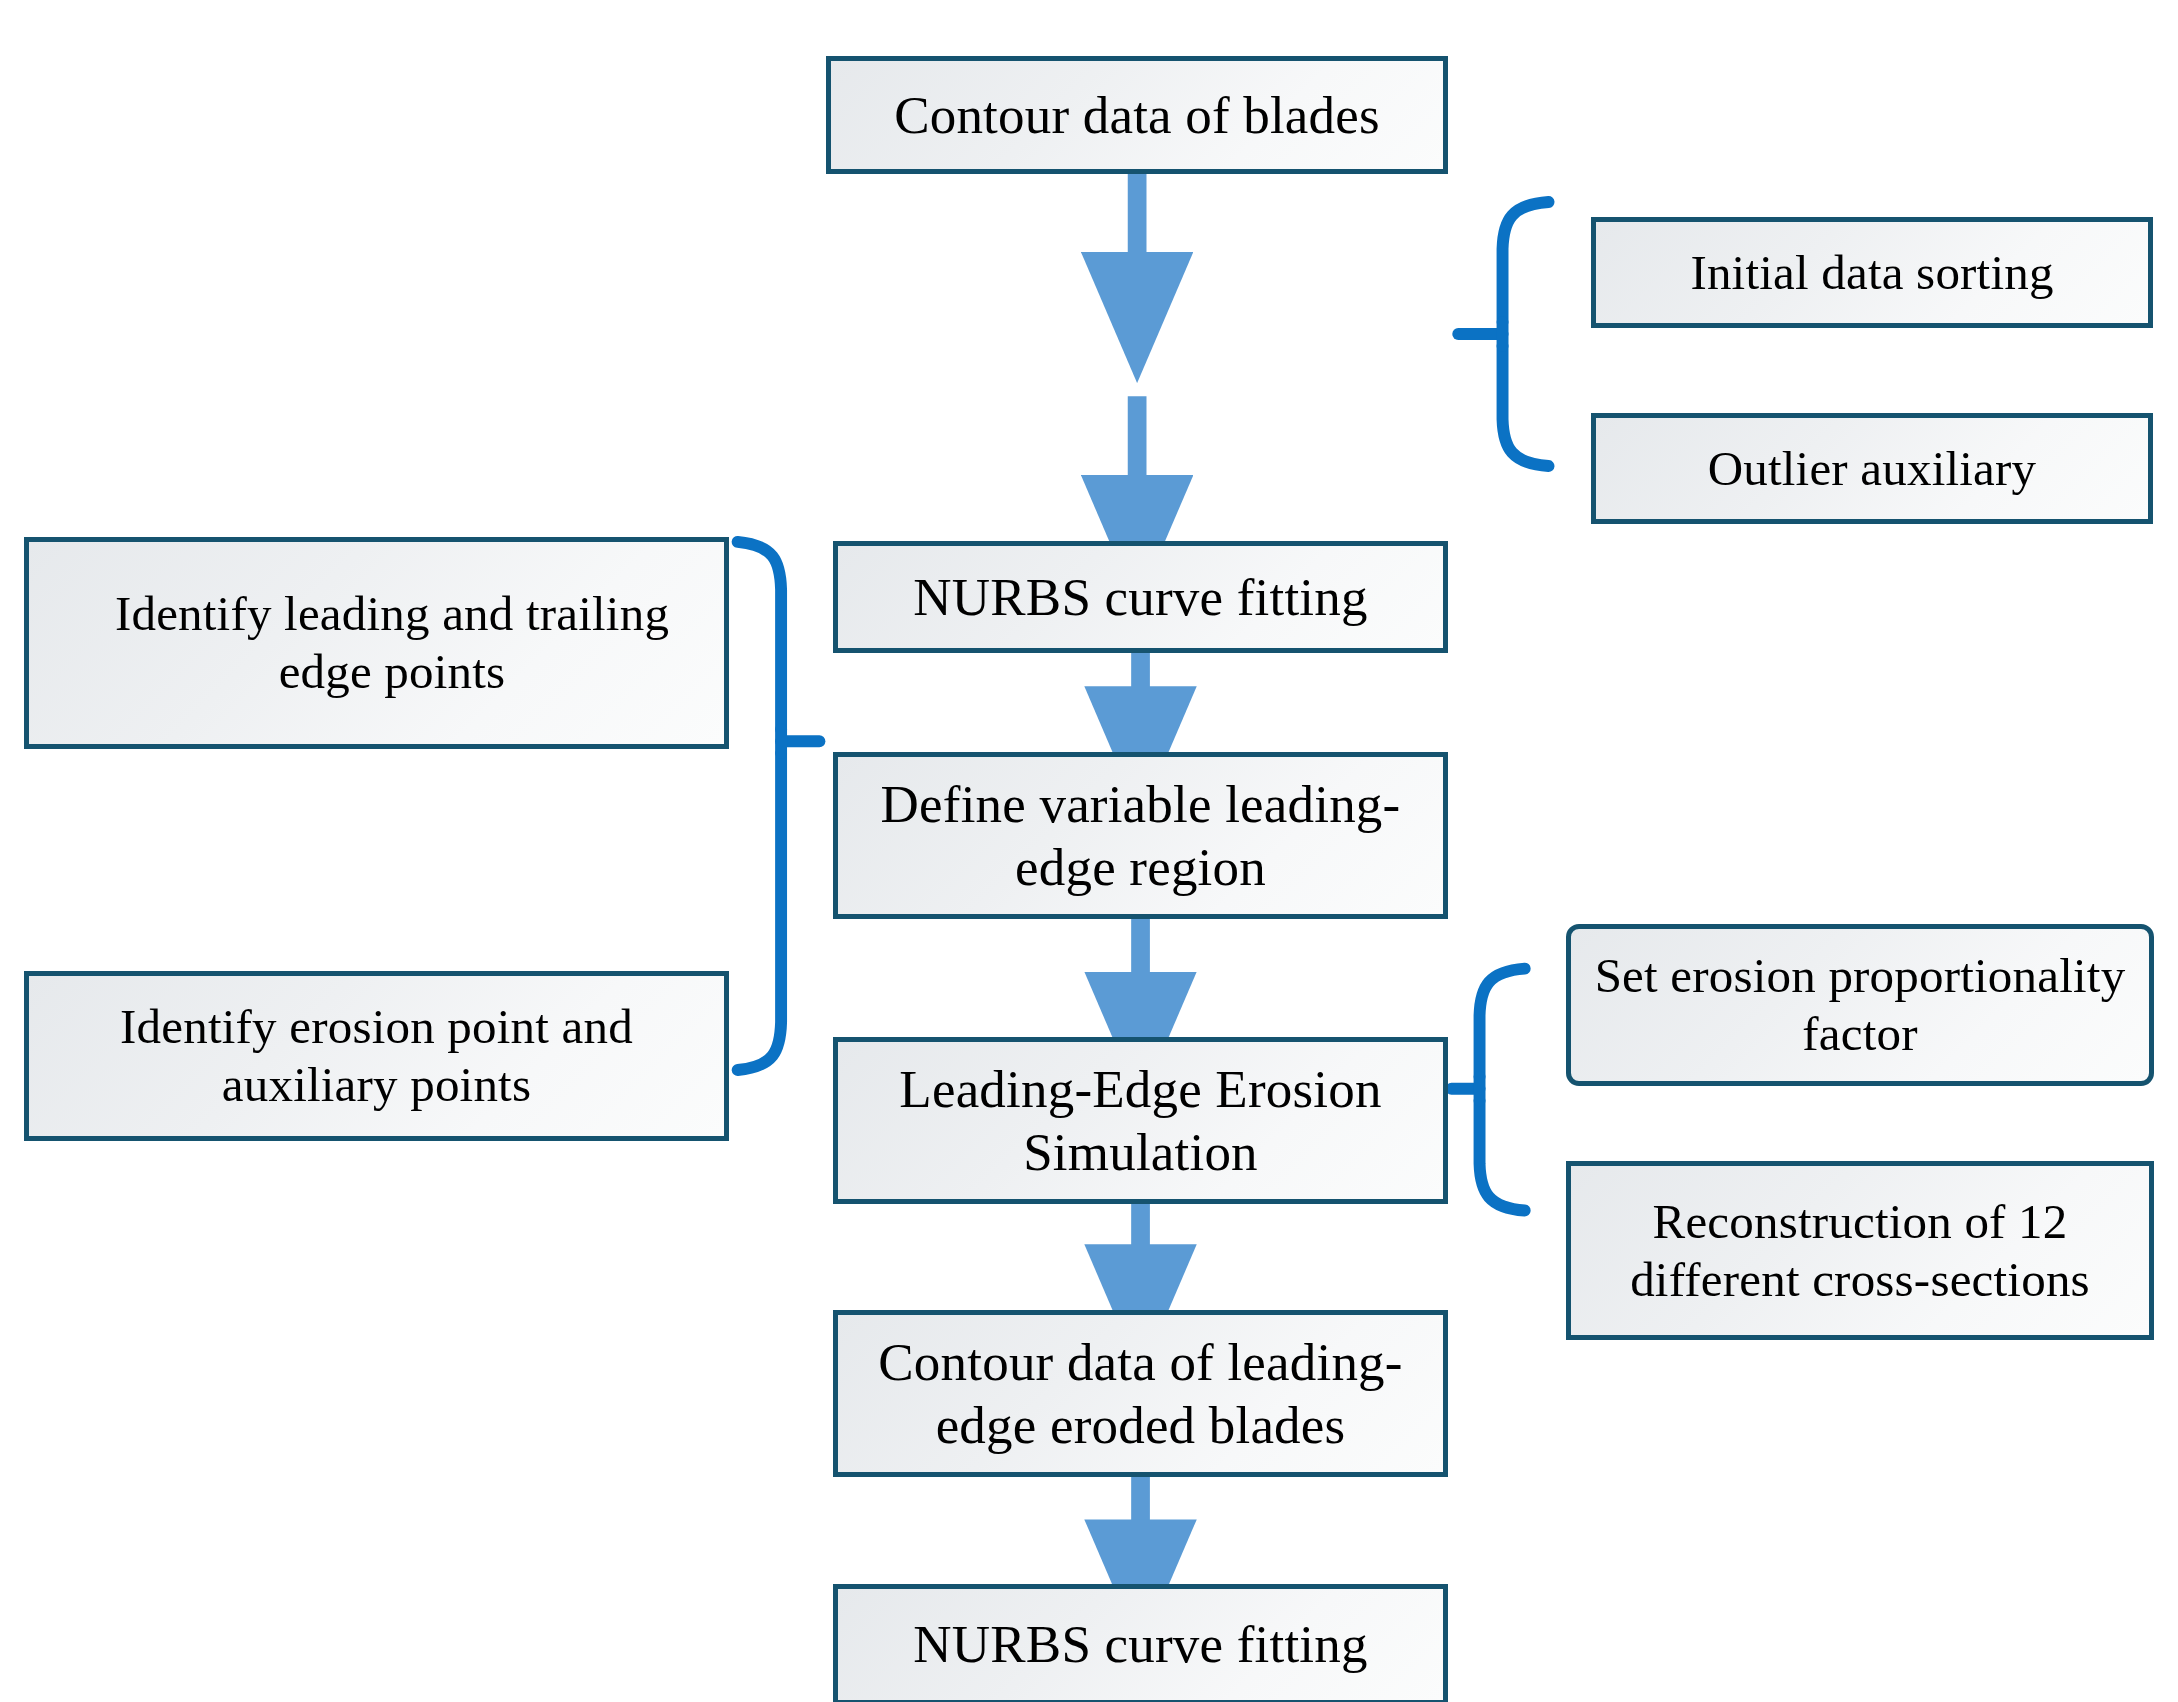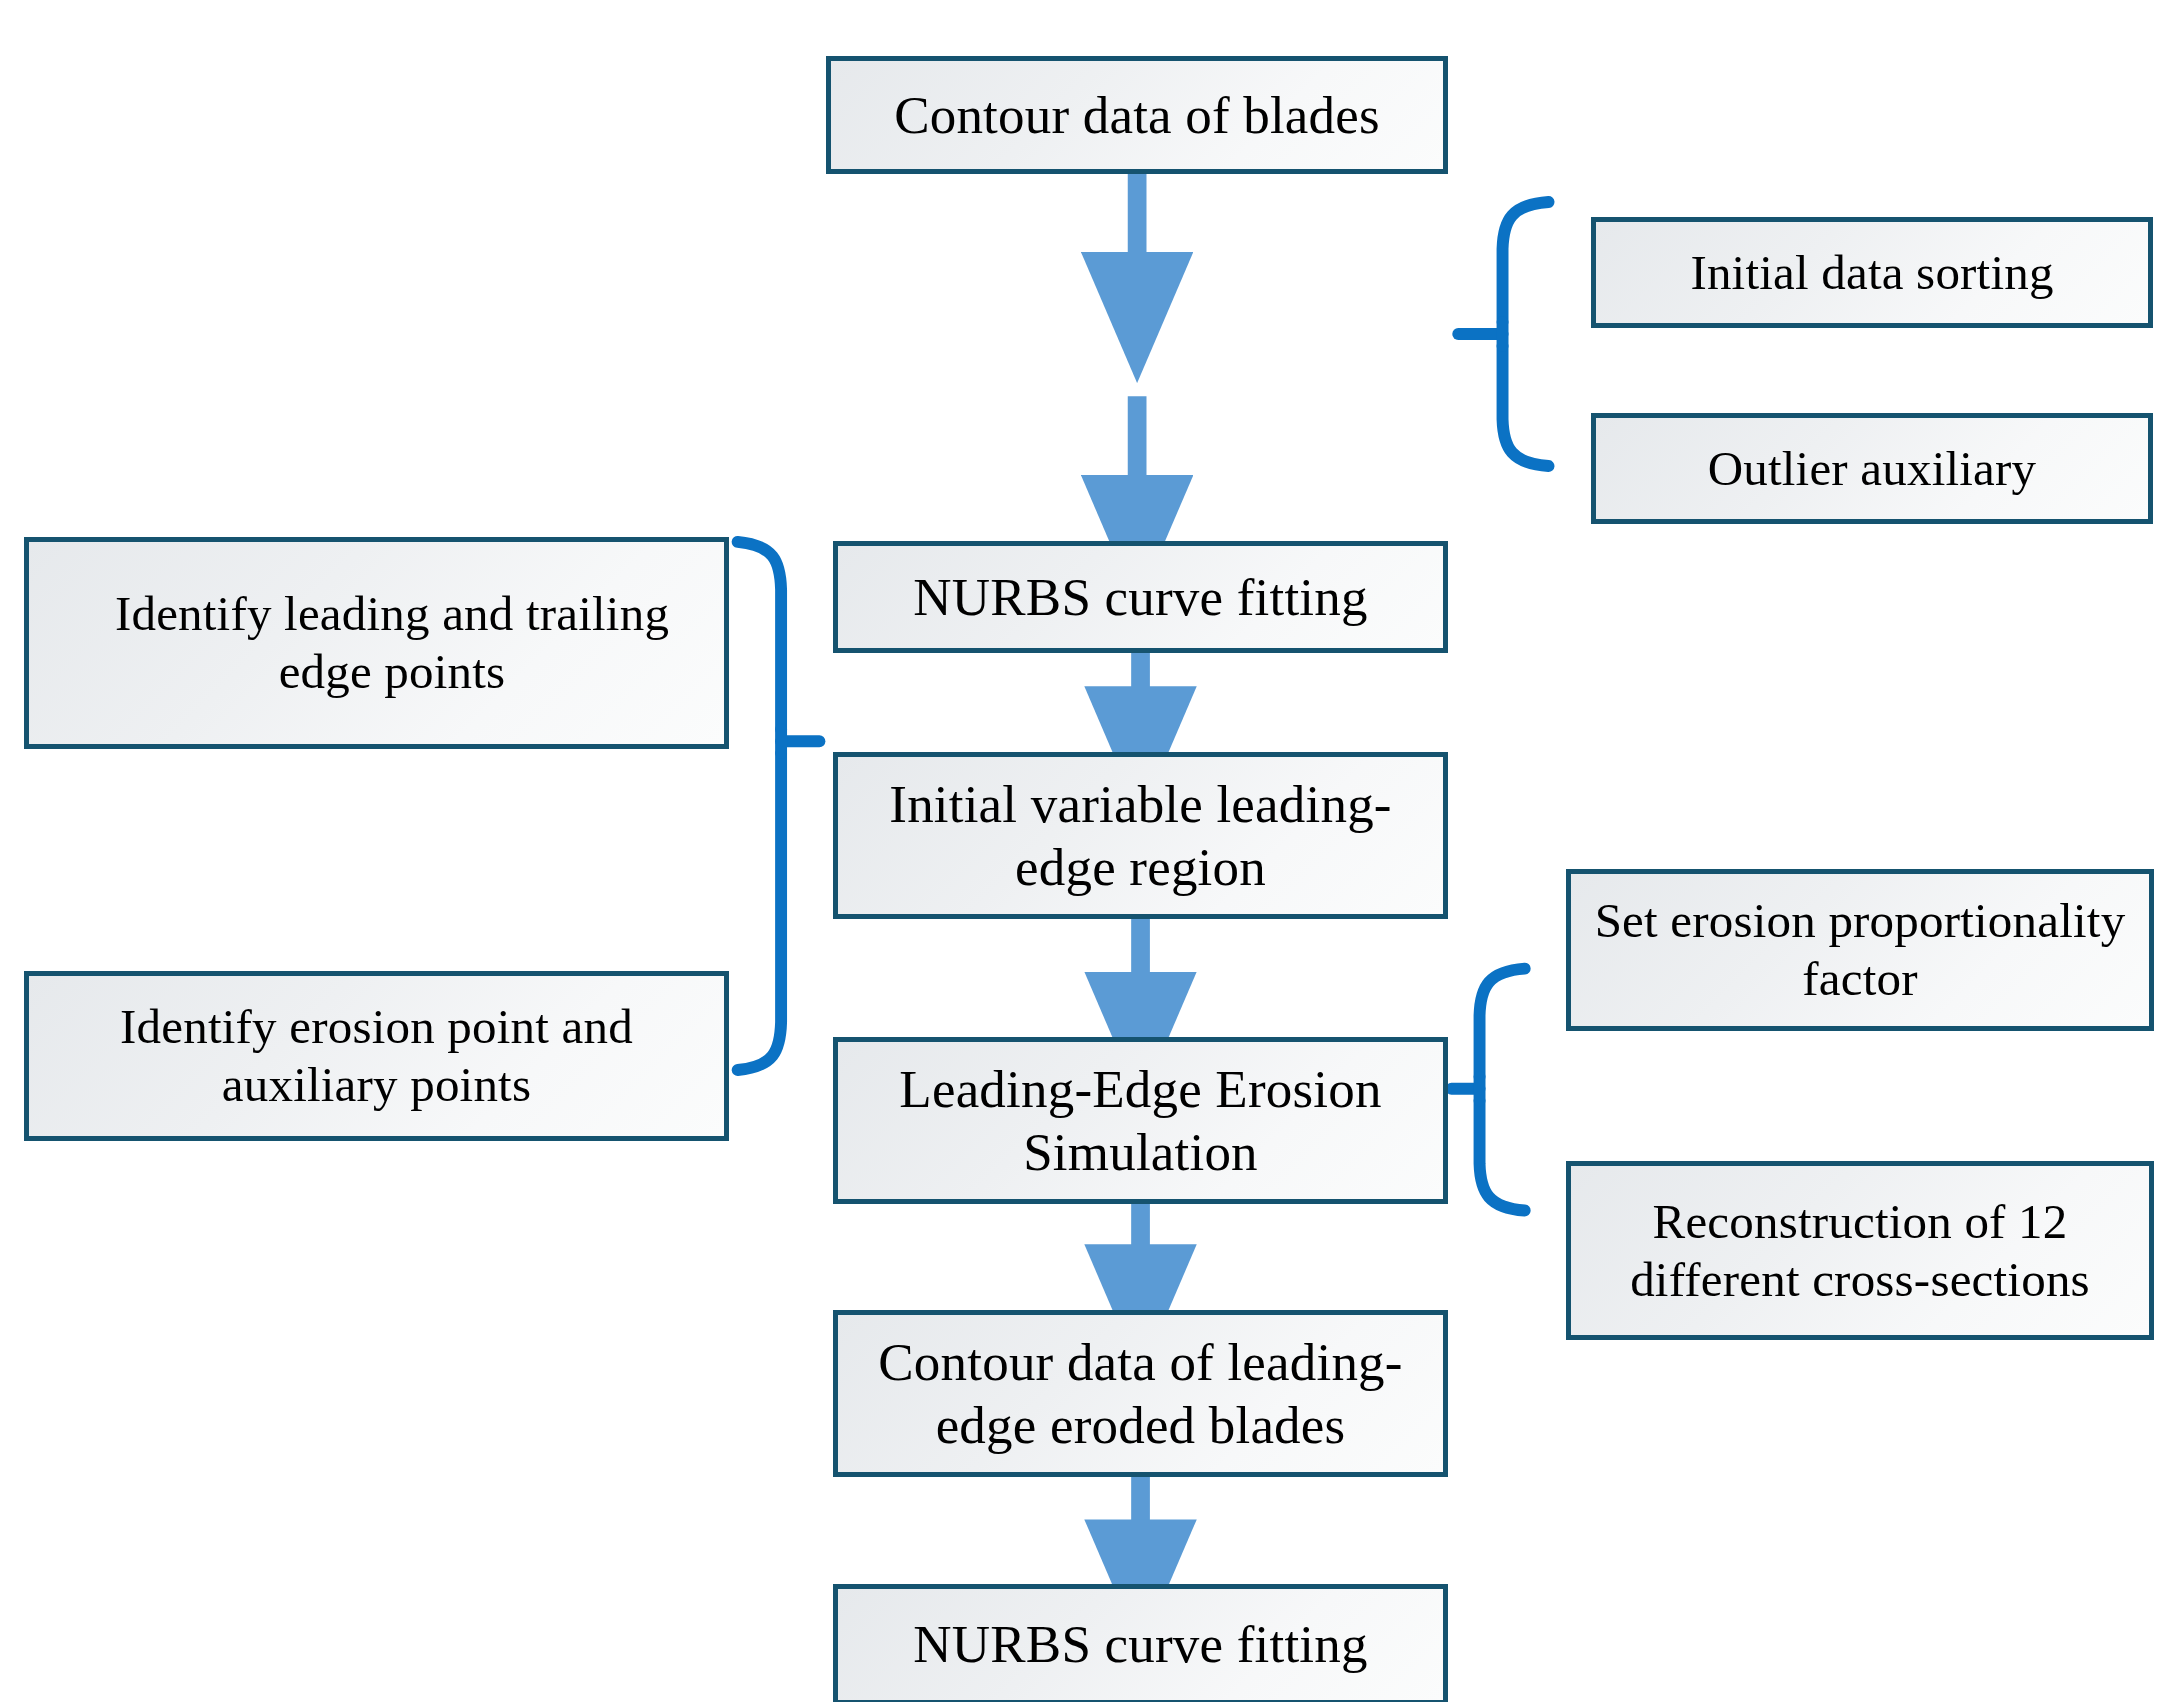--- a/index.html
+++ b/index.html
@@ -40,21 +40,21 @@
   #n-erosion-sim{left:833px;     top:1005px; width:615px; height:167px; font-size:53px;}
   #n-contour-eroded{left:833px;  top:1278px; width:615px; height:167px; font-size:53px;}
   #n-nurbs-2{left:833px;         top:1552px; width:615px; height:121px; font-size:53px;}
   
   #n-leading-trailing{left:24px; top:505px;  width:705px; height:212px; font-size:49px;padding-left:31px;}
   #n-segmentation{left:24px;     top:753px;  width:705px; height:111px; font-size:49px;}
   #n-erosion-aux{left:24px;      top:939px; width:705px; height:170px; font-size:49px;}
   
   #n-initial-sorting{left:1591px;top:185px;  width:562px; height:111px; font-size:49px;}
   #n-outlier{left:1591px;        top:381px;  width:562px; height:111px; font-size:49px;}
-  #n-set-factor{left:1566px;     top:837px; width:588px; height:162px; font-size:49px;}
+  #n-set-factor{left:1566px;     top:892px; width:588px; height:162px; font-size:49px;border-radius:13px;}
   #n-reconstruction{left:1566px; top:1129px; width:588px; height:179px; font-size:49px;}
 
   .svg-layer{position:absolute;left:0;top:0;width:2178px;height:1703px;pointer-events:none;}
 </style>
 </head>
 <body>
 
 <div id="canvas">
 
   <svg class="svg-layer" viewBox="0 0 2557 1999" xmlns="http://www.w3.org/2000/svg">
@@ -104,21 +104,21 @@
   <div class="node" id="n-contour-blades">
     <span class="lbl">Contour data of blades</span>
   </div>
 
 
   <div class="node" id="n-nurbs-1">
     <span class="lbl">NURBS curve fitting</span>
   </div>
 
   <div class="node" id="n-define-region">
-    <span class="lbl">Initial variable leading-edge region</span>
+    <span class="lbl">Define variable leading-edge region</span>
   </div>
 
   <div class="node" id="n-erosion-sim">
     <span class="lbl">Leading-Edge Erosion Simulation</span>
   </div>
 
   <div class="node" id="n-contour-eroded">
     <span class="lbl">Contour data of leading-edge eroded blades</span>
   </div>
 

